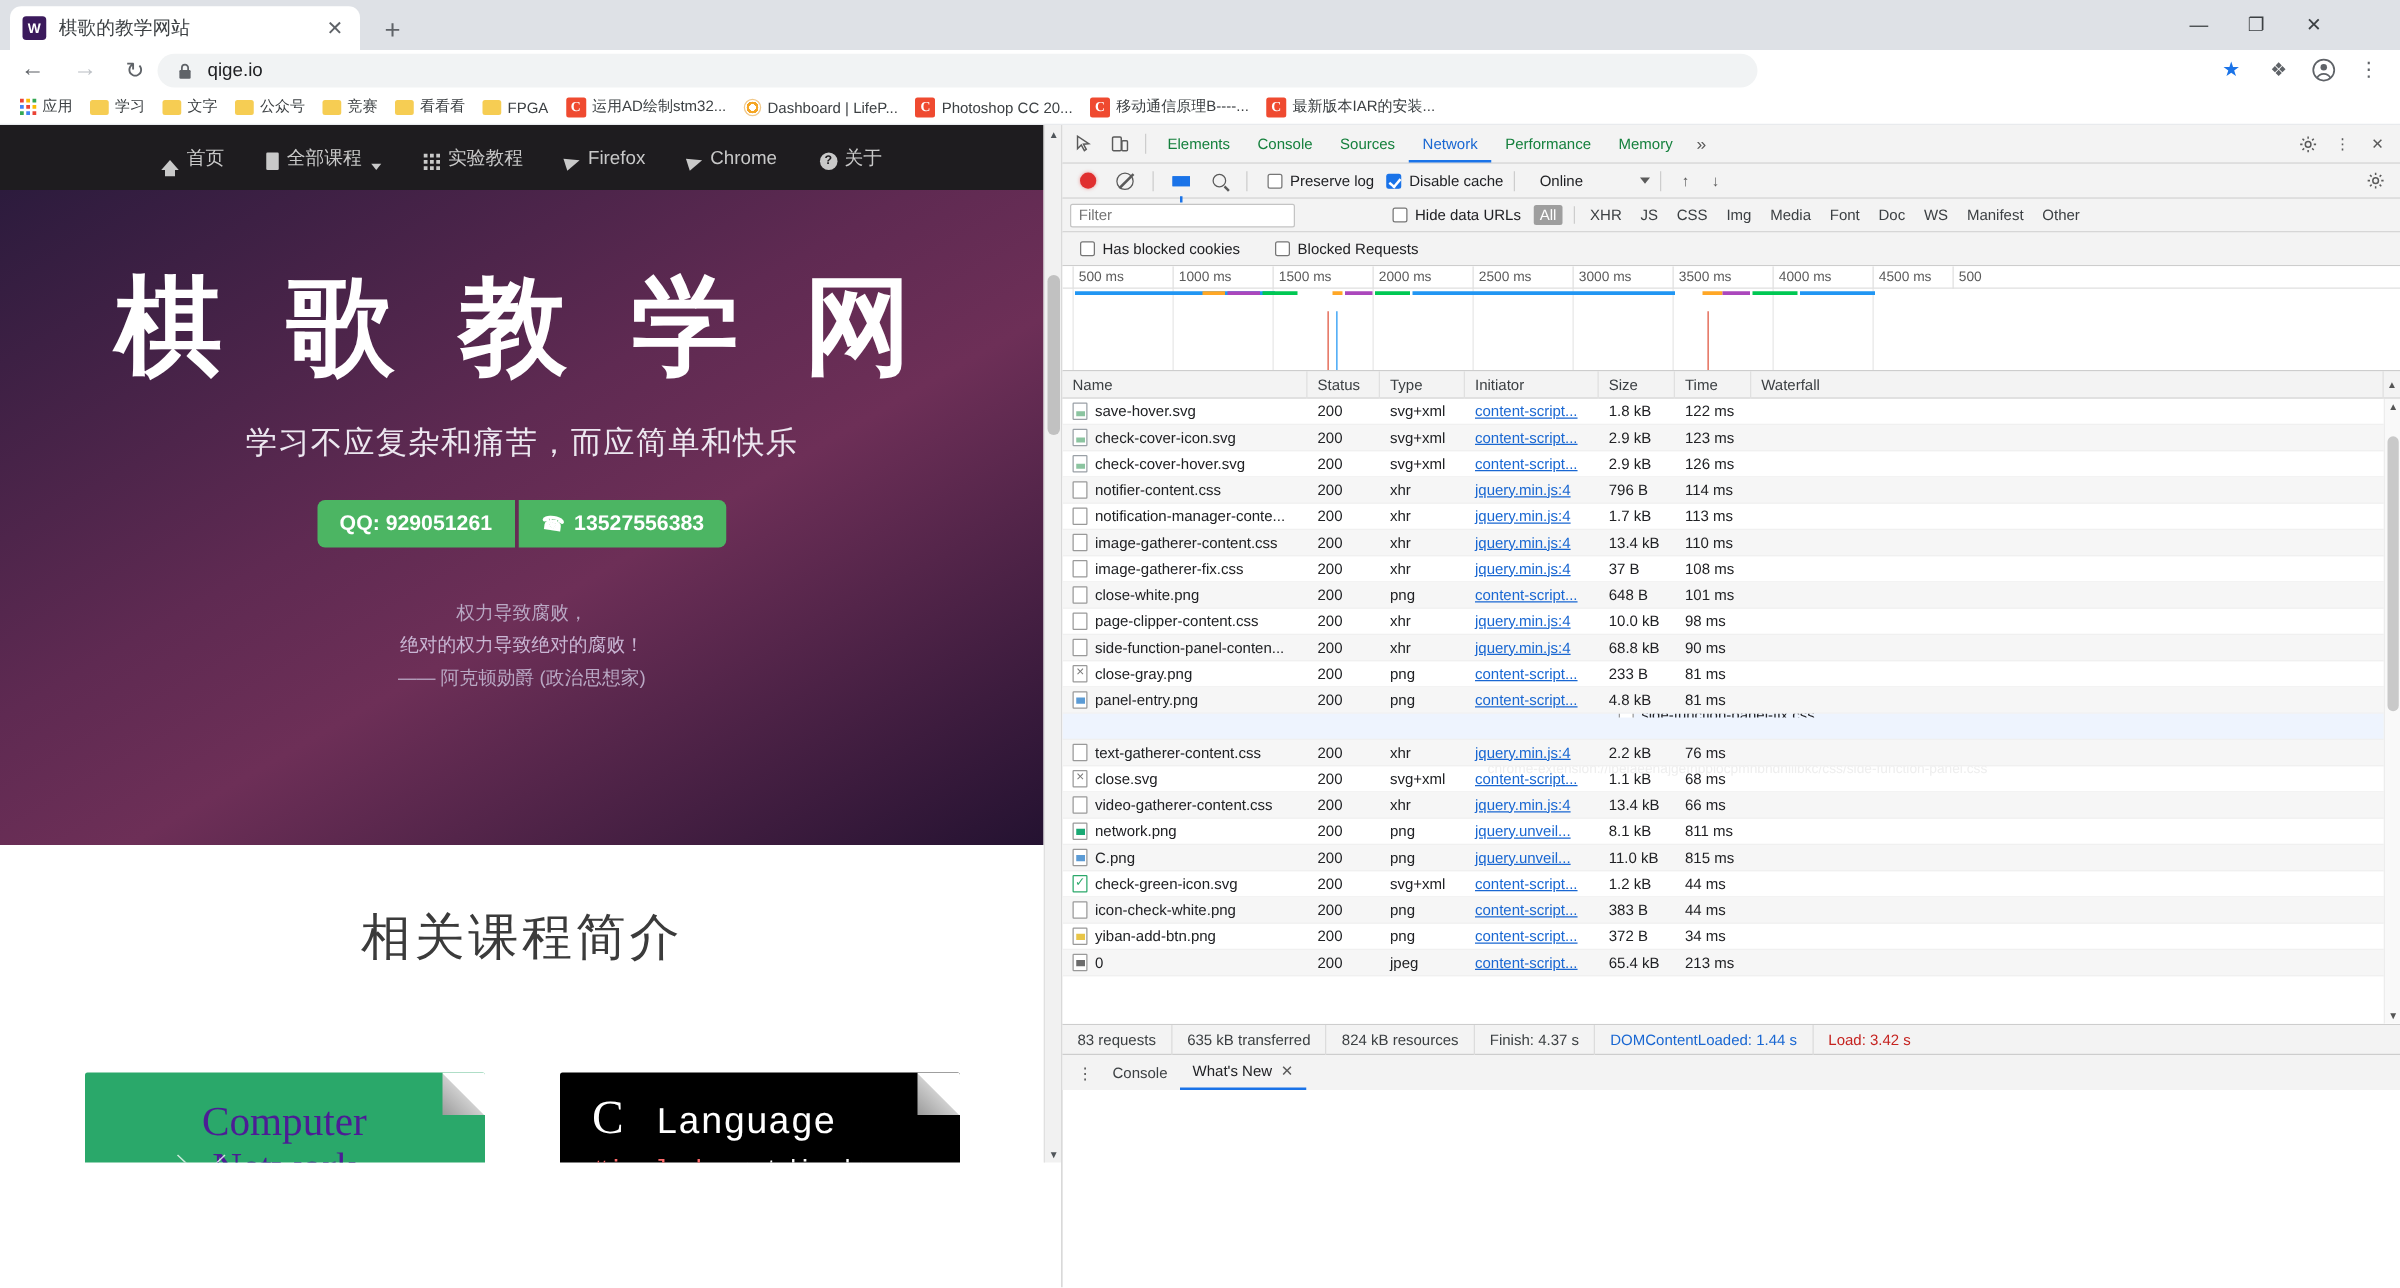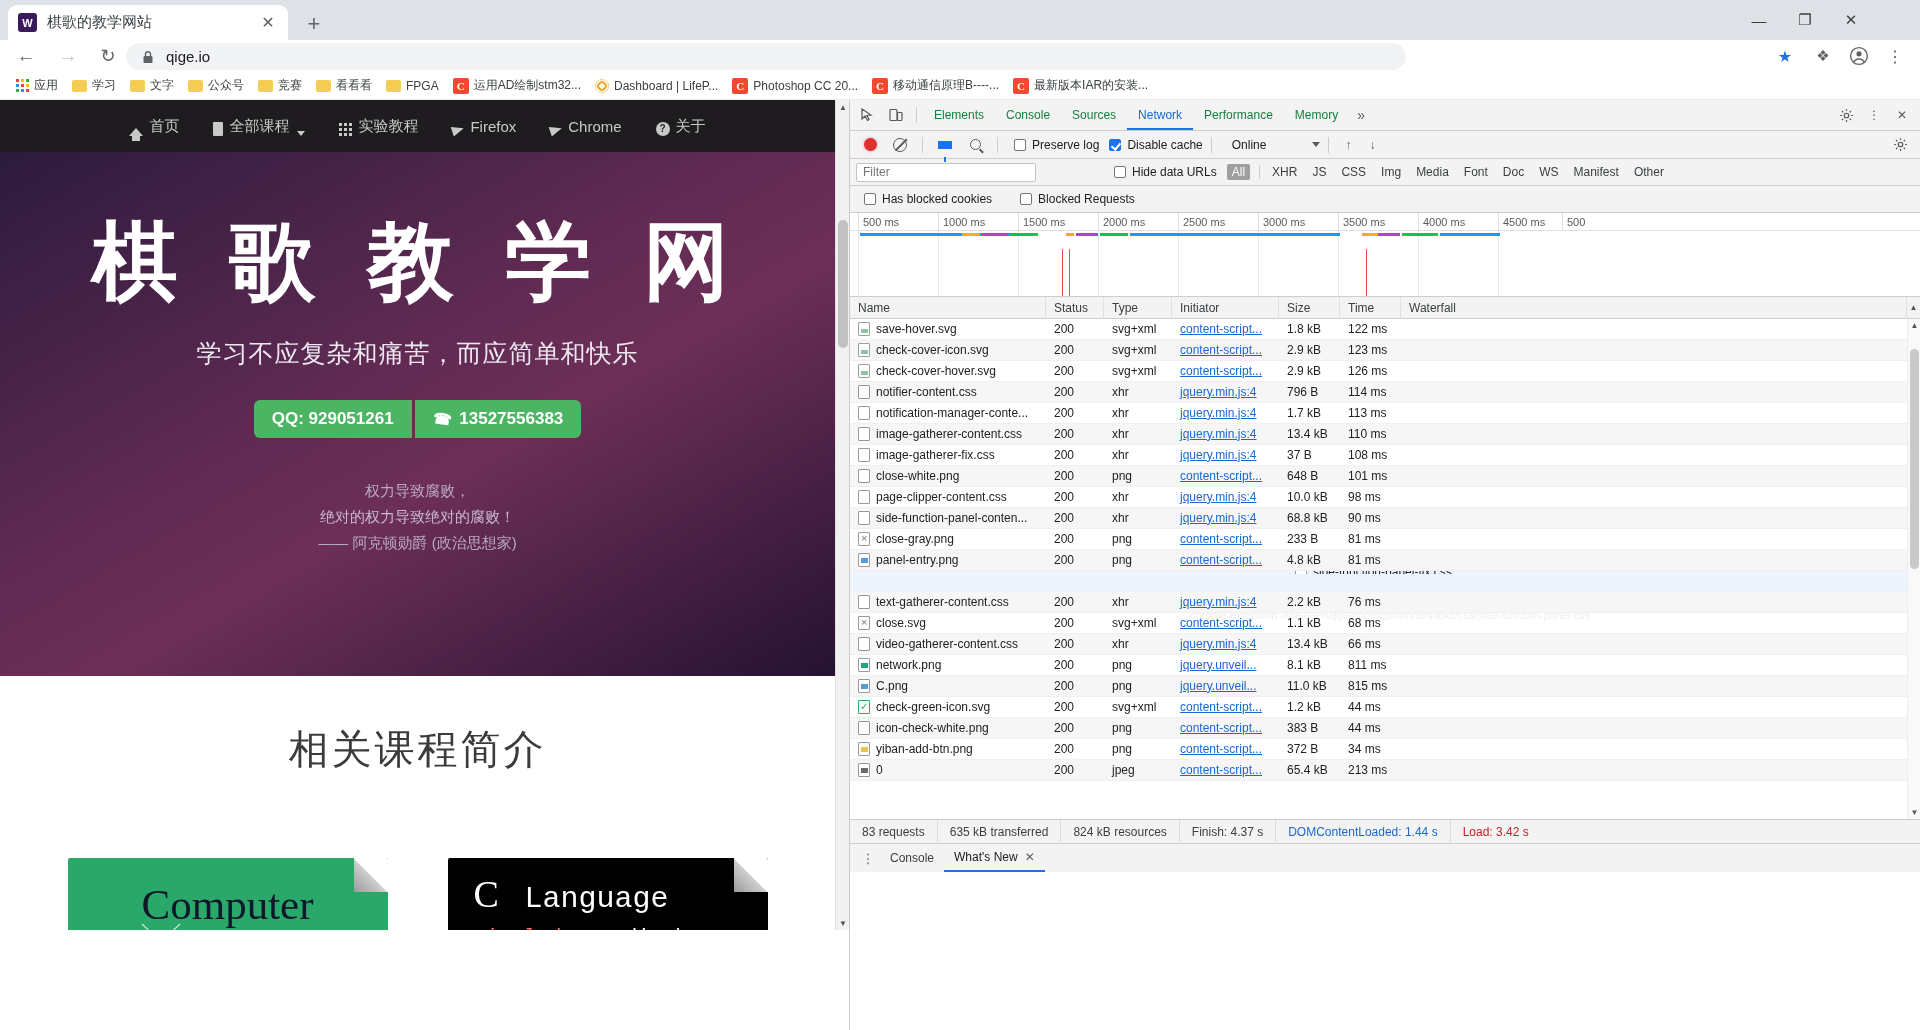--- a/index.html
+++ b/index.html
@@ -198,21 +198,21 @@
   .cards {
     display: flex; gap: 60px; margin-top: 36px;
   }
   .card {
     width: 320px; height: 120px; position: relative; overflow: hidden;
     border-radius: 2px;
   }
   .card-green { background: #2aa86a; }
   .card-blue  { background: #000000; }
   .card-green .ct {
-    color: #0f172a; font-size: 43px; text-align: center; padding-top: 22px;
+    color: #4c1d95; font-size: 33px; text-align: center; padding-top: 22px;
     font-family: "Liberation Serif", serif;
   }
   .card-blue .ct {
     color: #fff; padding: 14px 0 0 26px;
     font-family: "Liberation Mono", monospace;
   }
   .card-blue .cbig { font-size: 38px; font-family: "Liberation Serif", serif; }
   .card-blue .clang { font-size: 30px; margin-left: 16px; }
   .card-blue .cinc { font-size: 21px; margin-top: 10px; }
   .card-blue .cinc .kw { color: #ff6b6b; }

